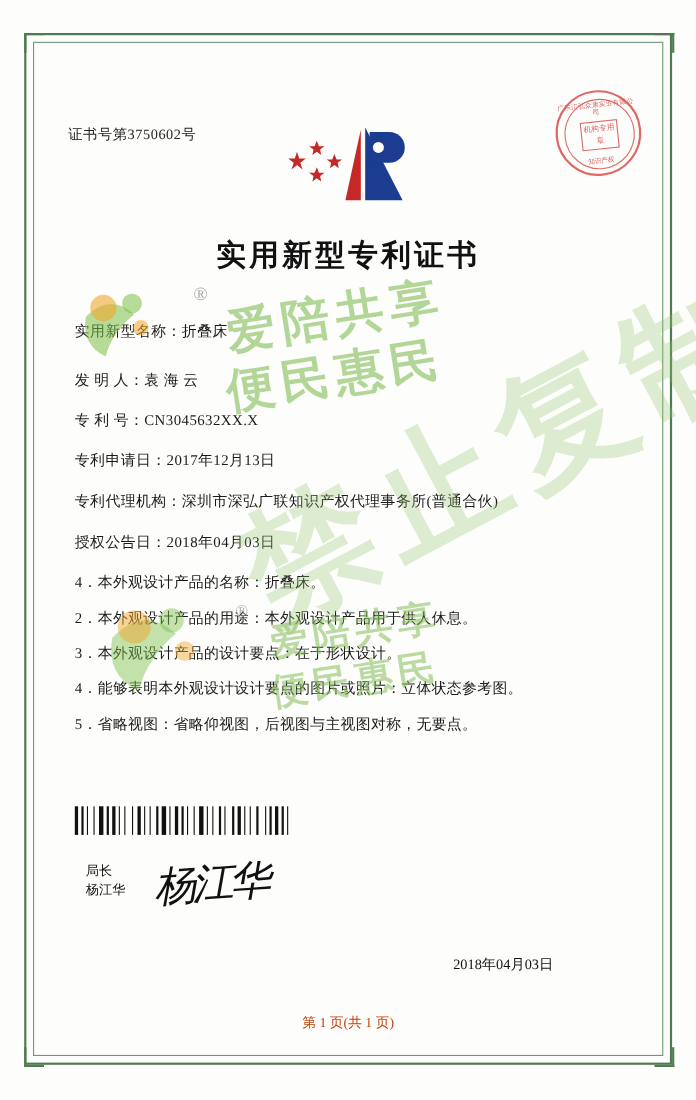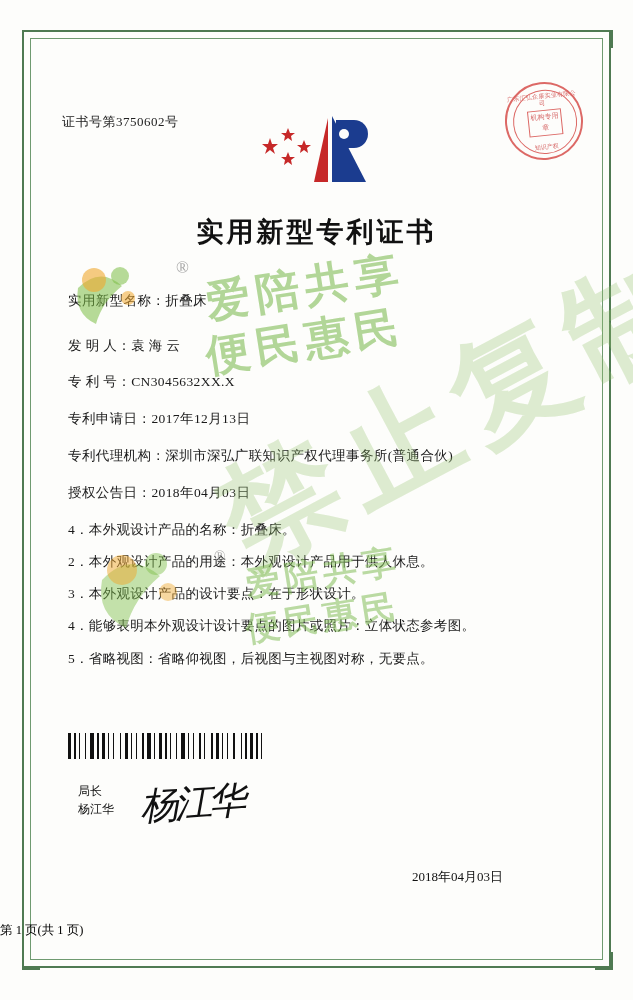--- a/index.html
+++ b/index.html
@@ -231,23 +231,23 @@
     position: absolute;
     left: 412px; top: 868px;
     font-size: 13px;
     color: #111;
   }
 
   .footer {
     position: absolute;
     left: 0; top: 922px;
     width: 633px;
-    text-align: left;
+    text-align: center;
     font-size: 12.5px;
-    color: #000000;
+    color: #c2410c;
   }
 
   
   .wm {
     position: absolute;
     pointer-events: none;
     font-family: "DejaVu Serif", serif;
     font-weight: bold;
     white-space: nowrap;
   }

